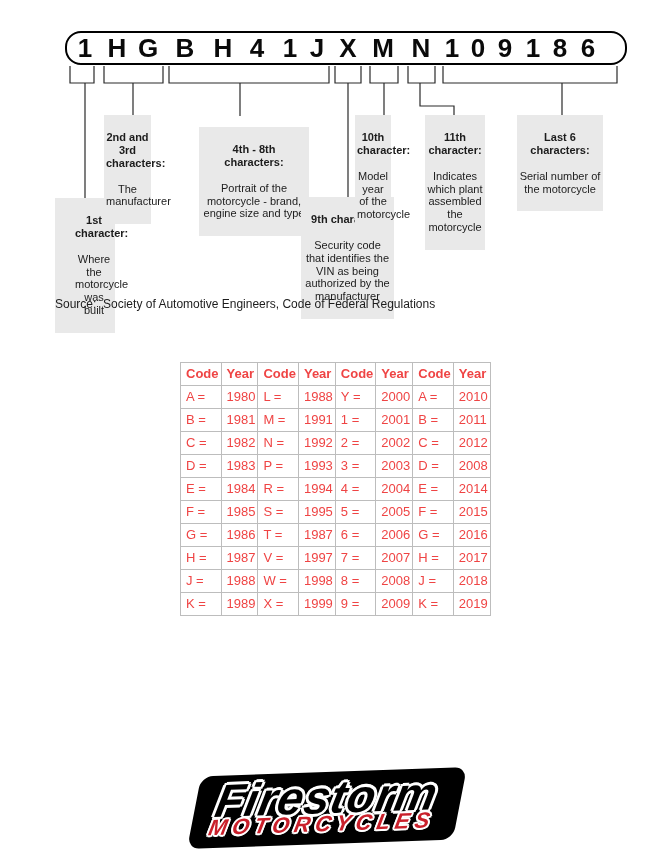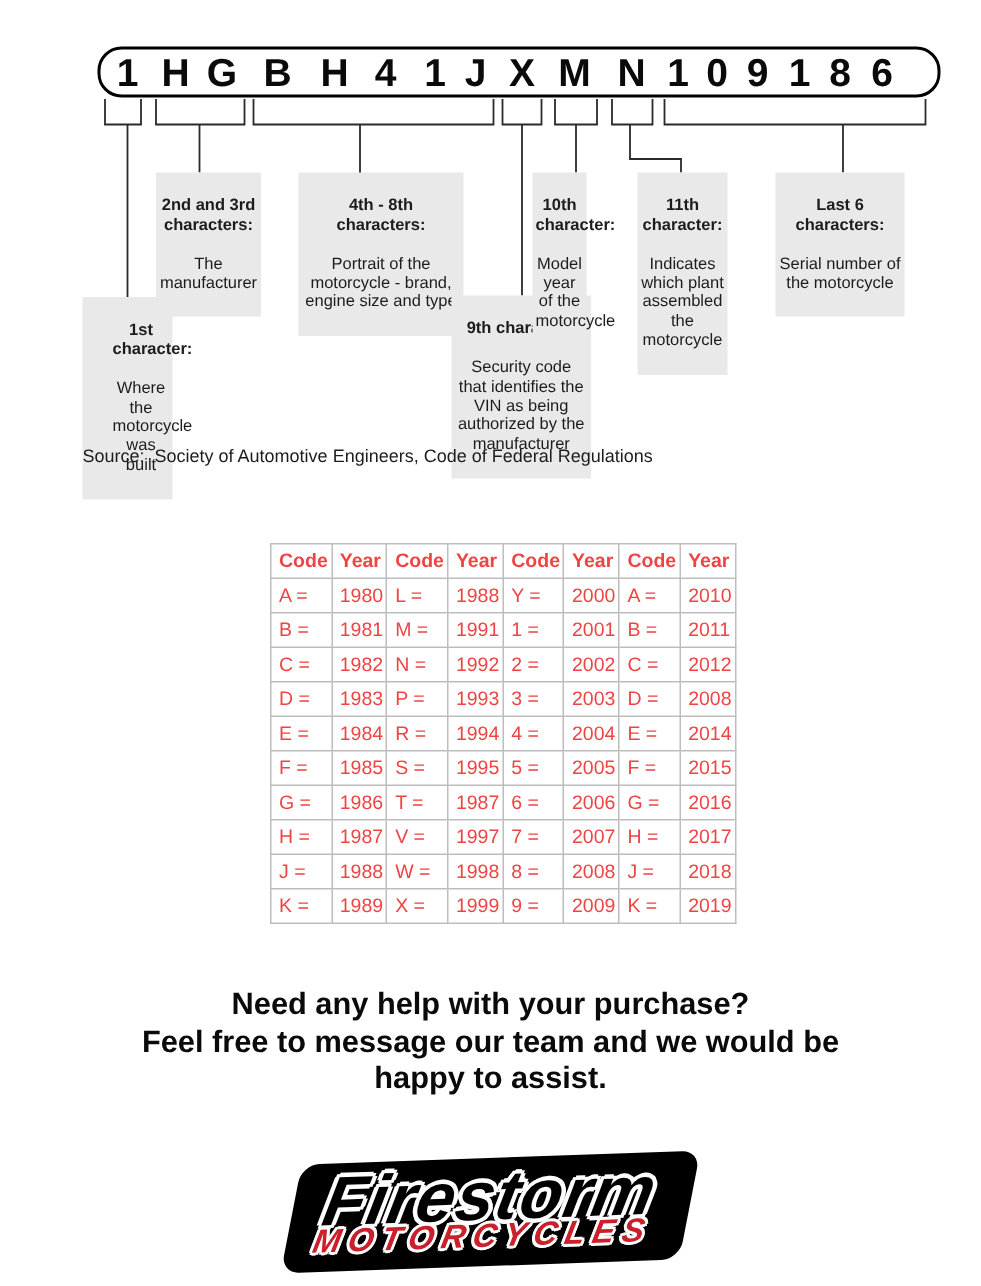--- a/index.html
+++ b/index.html
@@ -91,27 +91,27 @@
     <path d="M443 66 V83 H617 V66 M562 83 V115"></path>
   </svg>
 
   <div class="label-box" style="left:55px;top:198px;width:60px;padding-left:20px;">
     <div class="lb-head">1st
 character:</div>
     <div class="lb-body">Where the
 motorcycle
 was built</div>
   </div>
-  <div class="label-box" style="left:104px;top:115px;width:70px;">
+  <div class="label-box" style="left:104px;top:115px;width:47px;">
     <div class="lb-head">2nd and 3rd
 characters:</div>
     <div class="lb-body">The
 manufacturer</div>
   </div>
-  <div class="label-box" style="left:199px;top:115px;width:110px;">
+  <div class="label-box" style="left:199px;top:127px;width:110px;">
     <div class="lb-head">4th - 8th
 characters:</div>
     <div class="lb-body">Portrait of the
 motorcycle - brand,
 engine size and type</div>
   </div>
   <div class="label-box" style="left:301px;top:197px;width:93px;">
     <div class="lb-head">9th character:</div>
     <div class="lb-body">Security code
 that identifies the
@@ -264,23 +264,20 @@
           <td>X =</td>
           <td>1999</td>
           <td>9 =</td>
           <td>2009</td>
           <td>K =</td>
           <td>2019</td>
         </tr>
       </tbody>
     </table>
 
-  <div class="help">Need any help with your purchase?
-Feel free to message our team and we would be
-happy to assist.</div>
 
   <div class="logo-area">
     <div class="logo-plate">
       <div class="logo-brand">Firestorm</div>
       <div class="logo-sub">MOTORCYCLES</div>
     </div>
   </div>
 
 </div>
 

